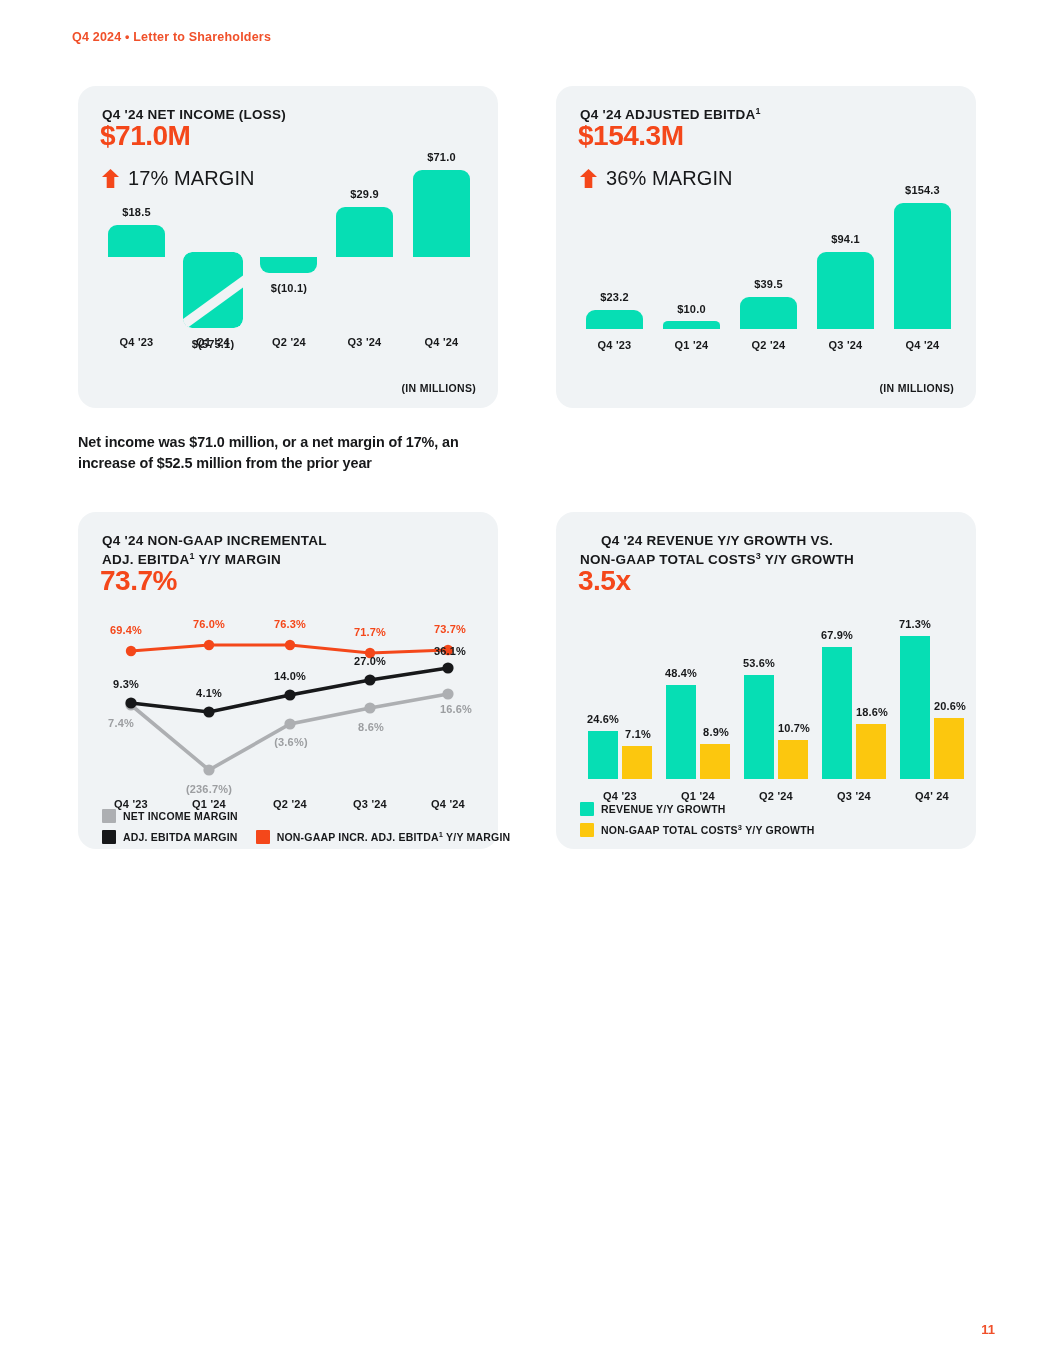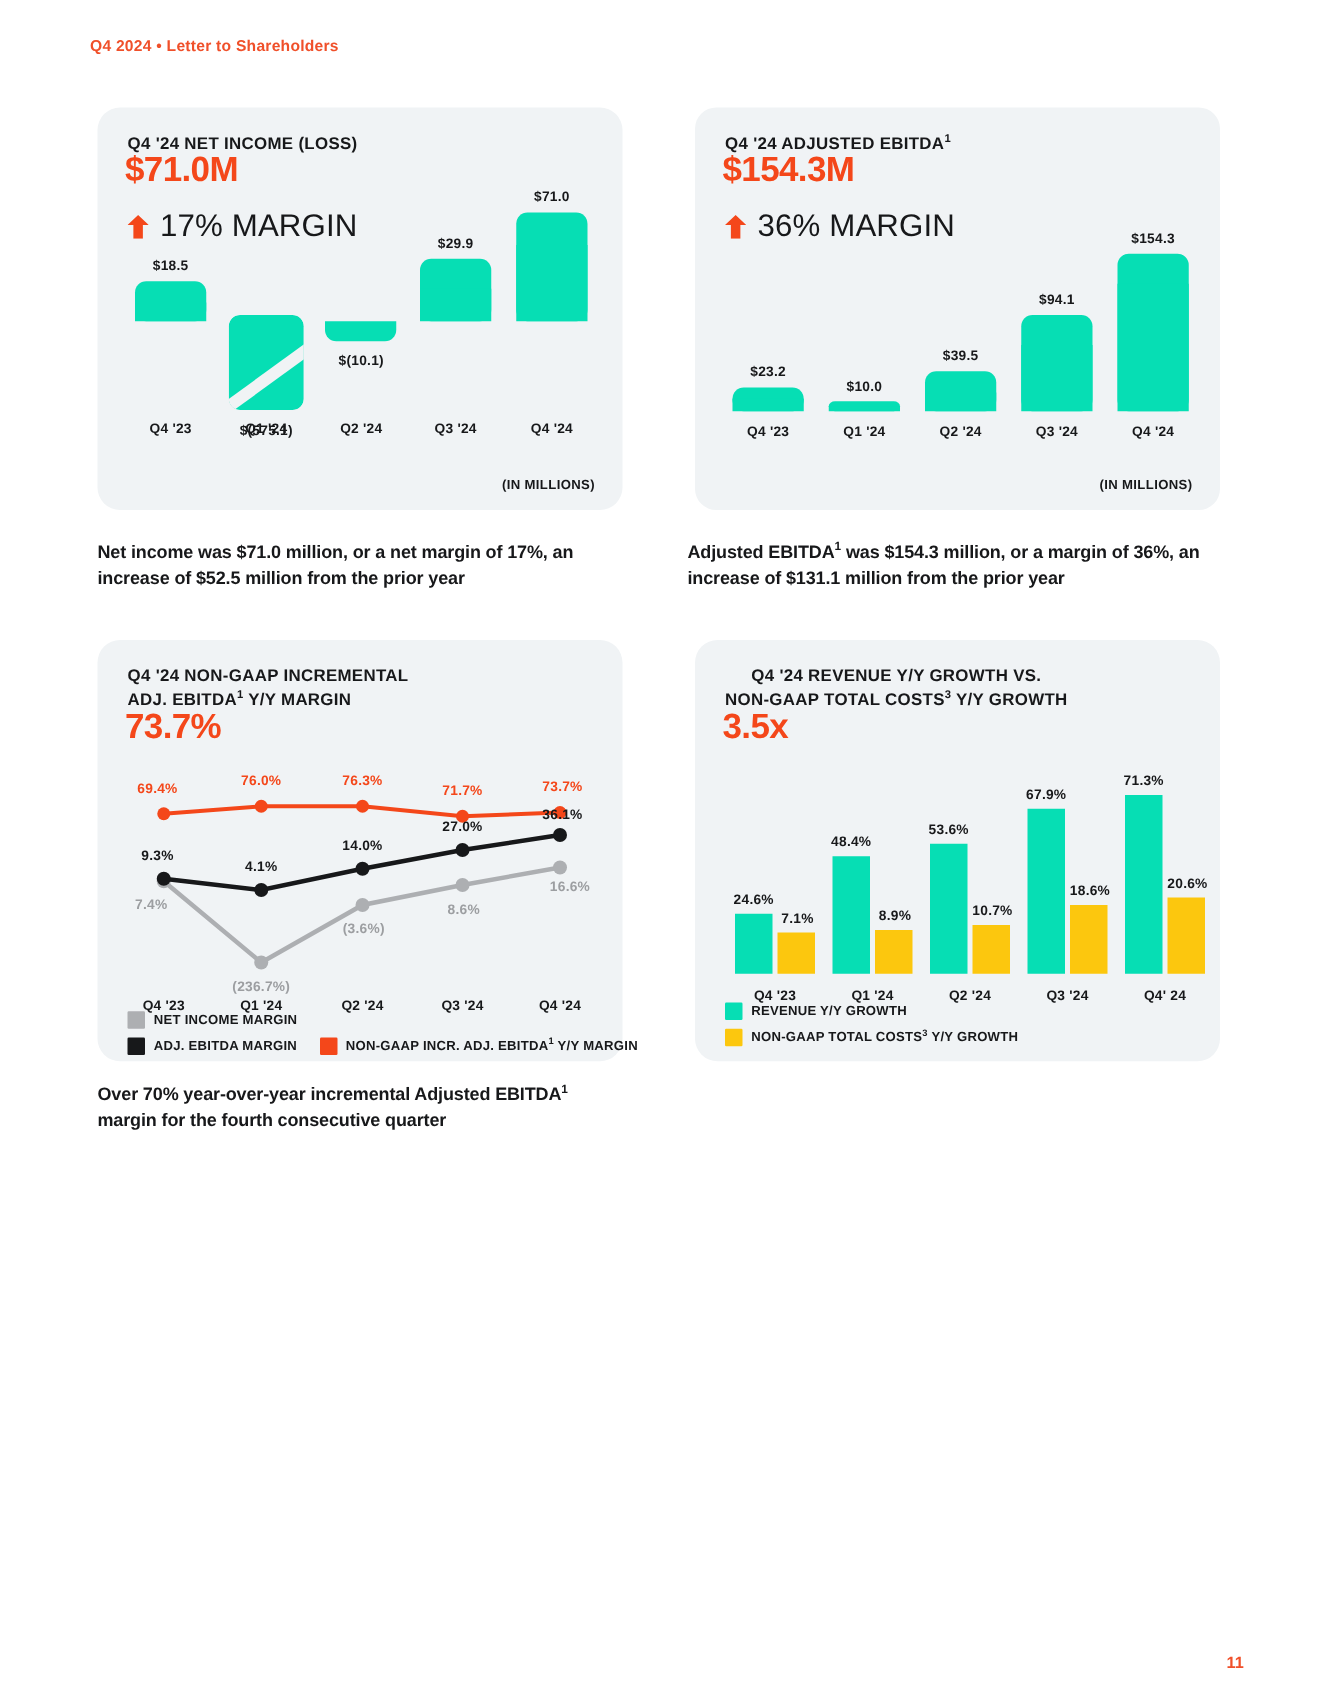--- a/index.html
+++ b/index.html
@@ -33,21 +33,21 @@
   .big-metric {
     position: absolute; left: 22px;
     font-size: 28px; font-weight: bold; color: #F4471A;
     letter-spacing: -0.5px; line-height: 1;
   }
   .margin-row {
     position: absolute; left: 24px;
     display: flex; align-items: center; gap: 9px;
   }
   .arrow-up { width: 17px; height: 19px; display:block; }
-  .margin-text { font-size: 25px; color: #17181A; letter-spacing: .1px; }
+  .margin-text { font-size: 20px; color: #17181A; letter-spacing: .1px; }
 
   .in-millions {
     position: absolute; right: 22px; bottom: 14px;
     font-size: 10.5px; font-weight: bold; color: #17181A; letter-spacing: .3px;
   }
 
   
   .chartsvg { position: absolute; left: 0; top: 0; }
 
   .xlabel {
@@ -182,23 +182,20 @@
       <text class="xlabel" x="212.5" y="263" text-anchor="middle">Q2 '24</text>
       <text class="xlabel" x="289.5" y="263" text-anchor="middle">Q3 '24</text>
       <text class="xlabel" x="366.5" y="263" text-anchor="middle">Q4 '24</text>
     </svg>
 
     <div class="in-millions">(IN MILLIONS)</div>
   </div>
 
   <div class="caption" style="left:78px; top:432px; width:420px;">
     <span>Net income was $71.0 million, or a net margin of 17%, an increase of $52.5 million from the prior year</span>
-  </div>
-  <div class="caption" style="left:550px; top:432px; width:430px;">
-    <span>Adjusted EBITDA</span><sup>1</sup><span> was $154.3 million, or a margin of 36%, an increase of $131.1 million from the prior year</span>
   </div>
 
   <div class="card" style="left:78px; top:512px; width:420px; height:337px;">
     <div class="card-title" style="top:19px;">
       <span>Q4 '24 NON-GAAP INCREMENTAL</span><br>
       <span>ADJ. EBITDA</span><sup>1</sup><span> Y/Y MARGIN</span>
     </div>
     <div class="big-metric" style="top:55px;">73.7%</div>
 
     <svg class="chartsvg" width="420" height="337">
@@ -312,19 +309,16 @@
         <span class="swatch" style="background:#06DEB4;"></span>
         <span class="legend-label">REVENUE Y/Y GROWTH</span>
       </div>
       <div class="legend-item">
         <span class="swatch" style="background:#FCC70E;"></span>
         <span class="legend-label"><span>NON-GAAP TOTAL COSTS</span><sup>3</sup><span> Y/Y GROWTH</span></span>
       </div>
     </div>
   </div>
 
-  <div class="caption" style="left:78px; top:866px; width:420px;">
-    <span>Over 70% year-over-year incremental Adjusted EBITDA</span><sup>1</sup><span> margin for the fourth consecutive quarter</span>
-  </div>
 
   <div class="page-num">11</div>
 
 </div>
 
 </body></html>

